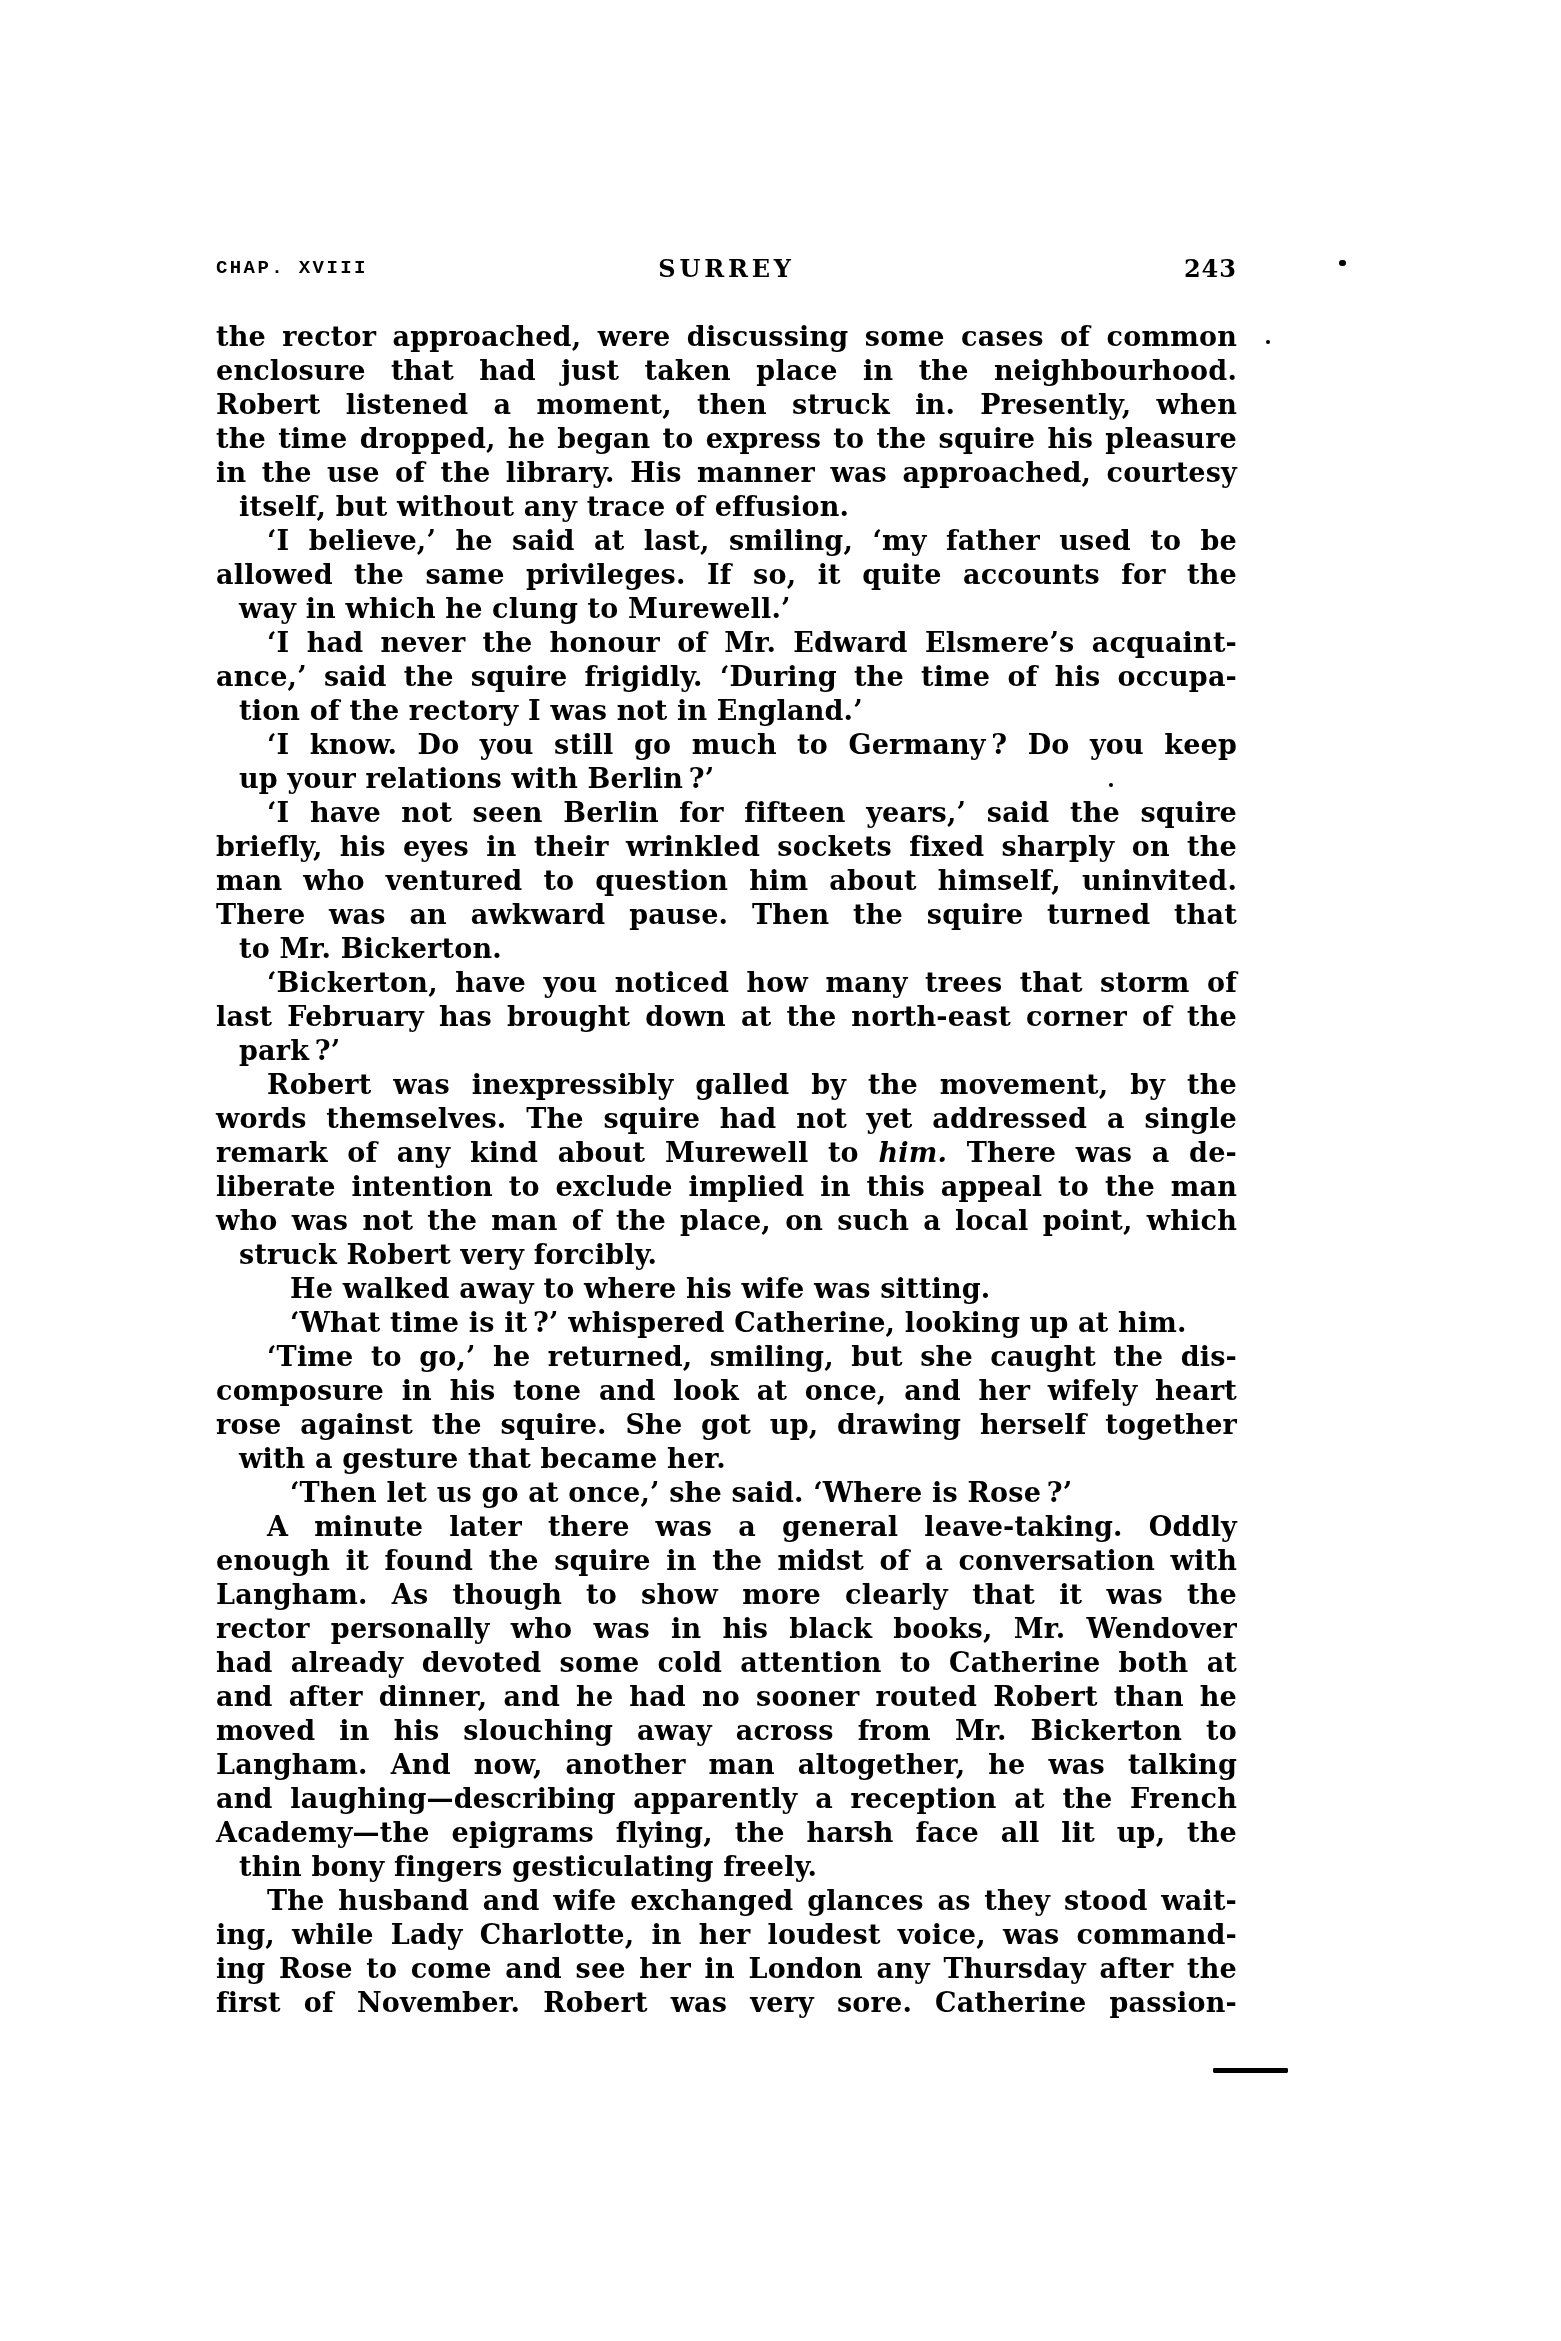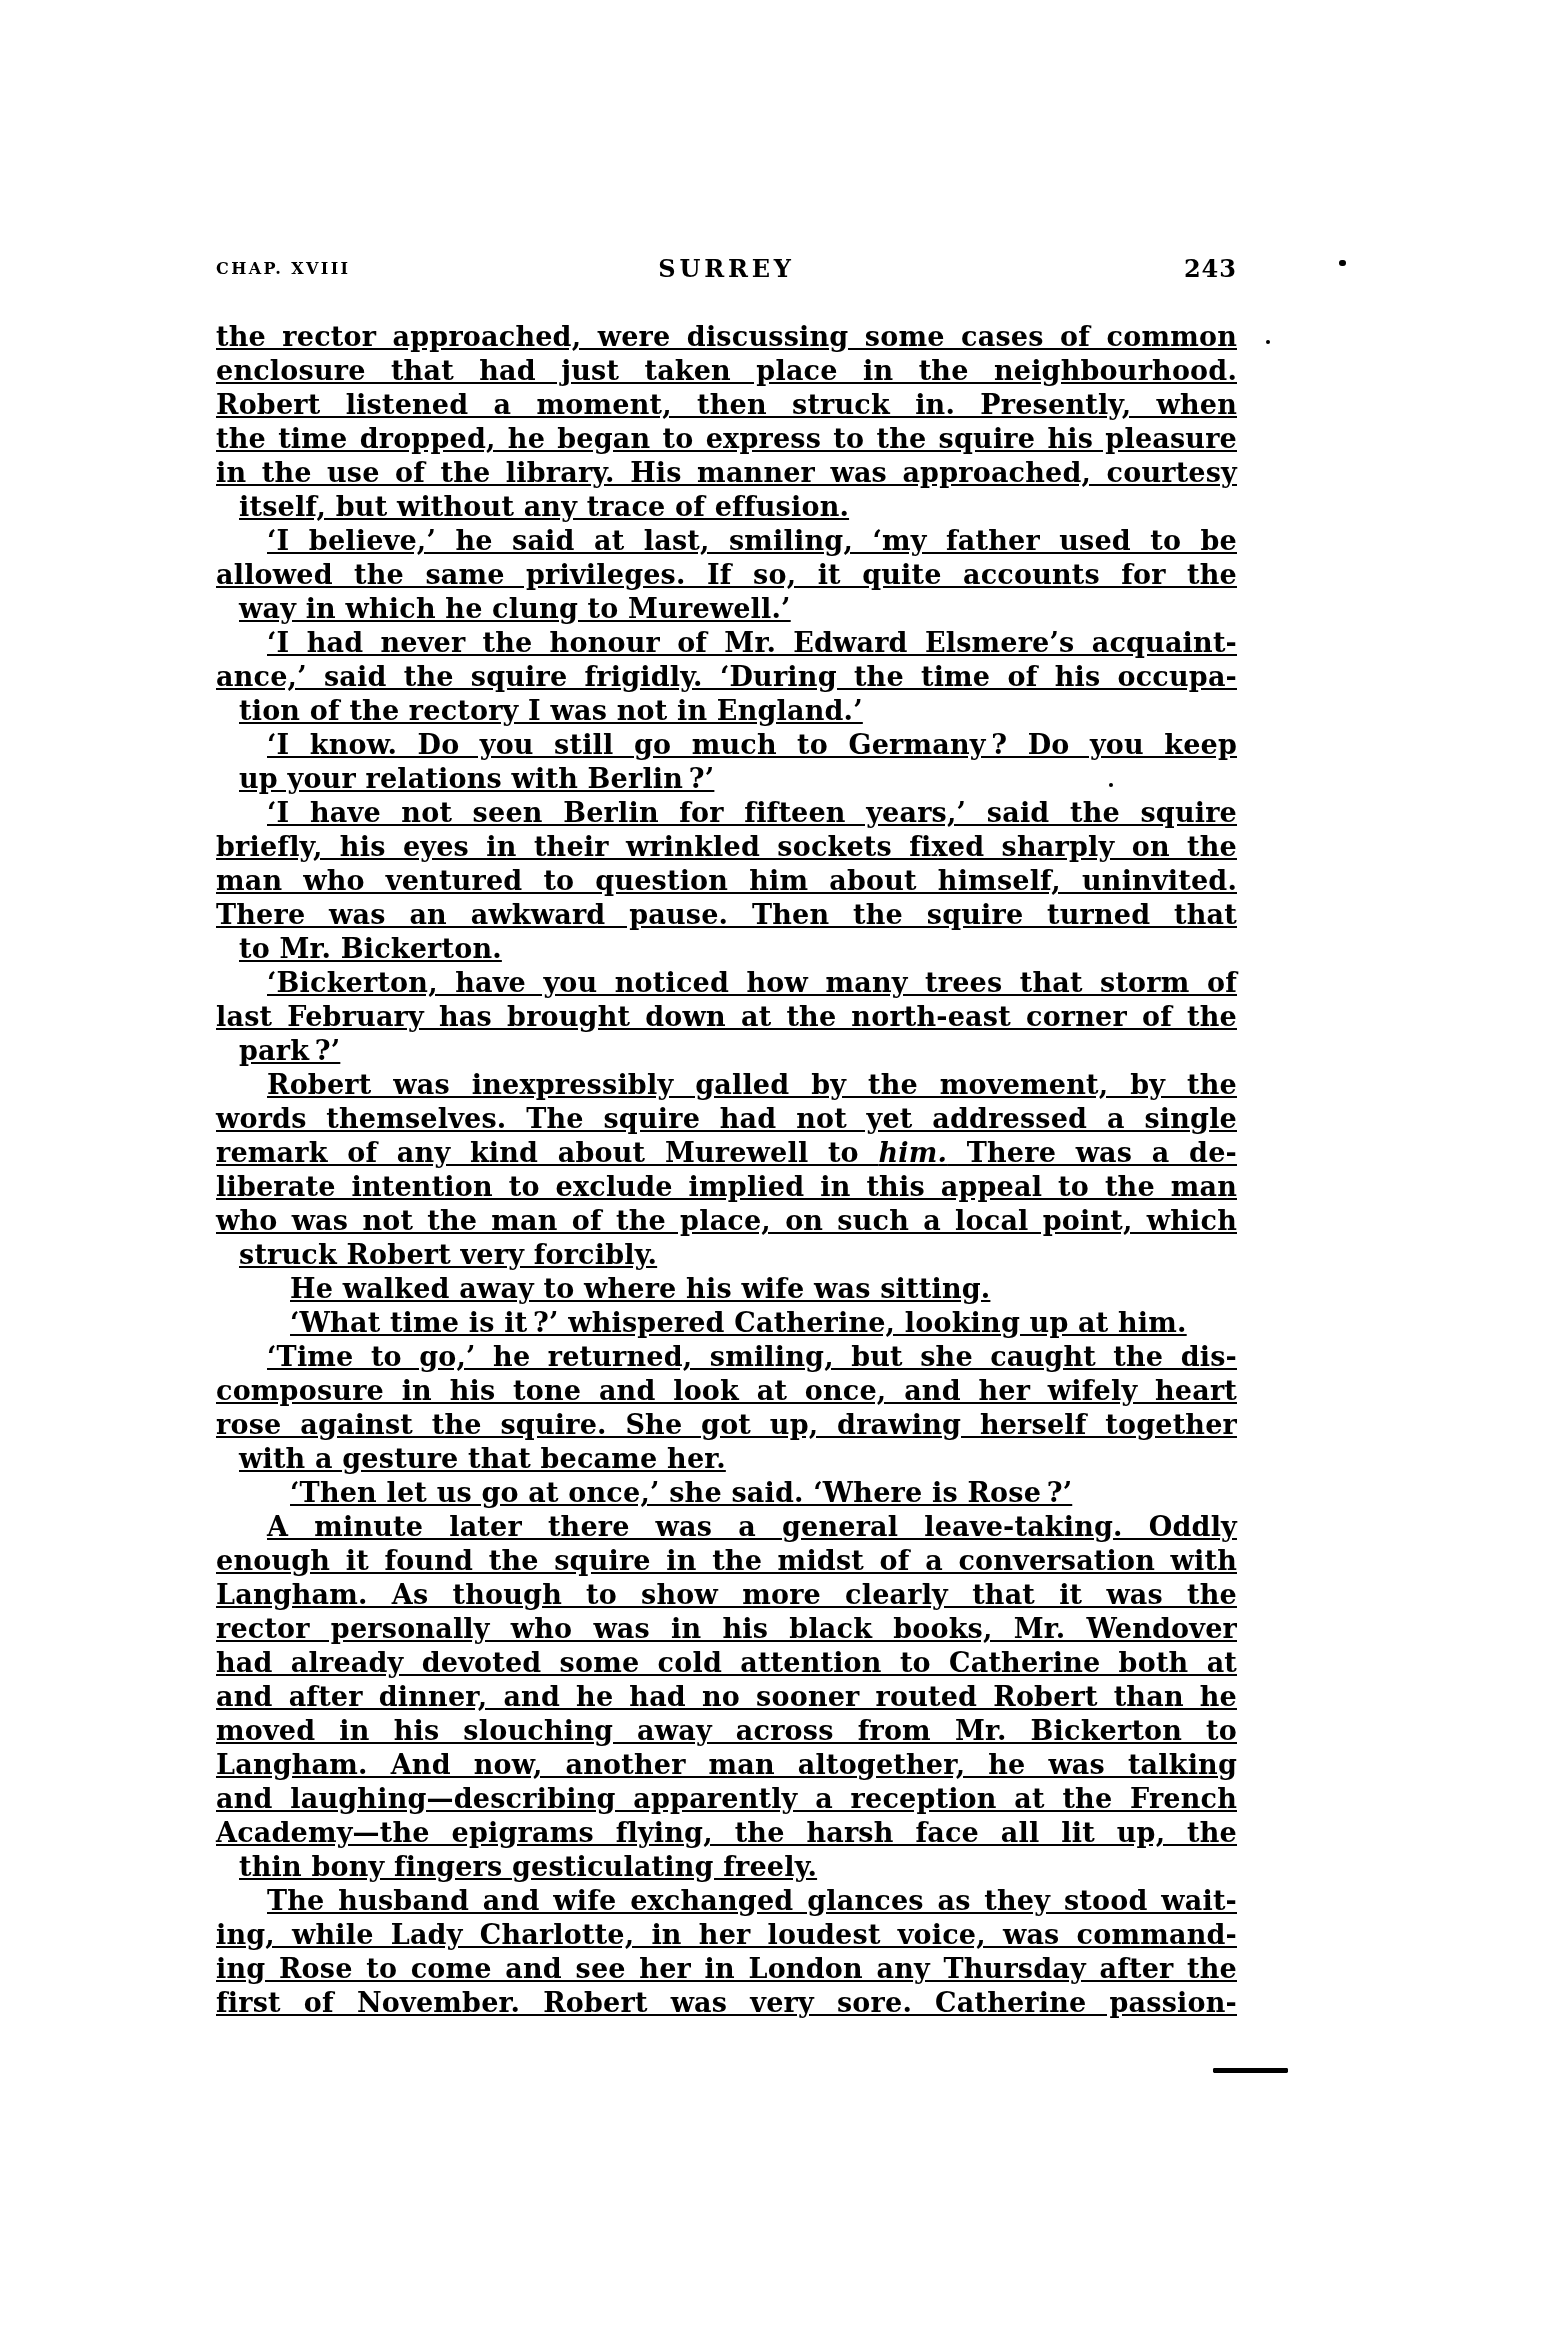--- a/index.html
+++ b/index.html
@@ -25,22 +25,23 @@
     height: 29px;
     font-weight: 700;
     font-size: 24px;
     line-height: 27px;
     white-space: nowrap;
   }
   .rh-left {
     position: absolute;
     left: 0;
     top: 0;
-    font-size: 16px;
+    font-size: 19px;
     letter-spacing: 2.4px;
+    font-family: Liberation Mono, monospace;
   }
   .rh-center {
     position: absolute;
     left: 50%;
     top: 0;
     transform: translateX(-50%);
     letter-spacing: 3.8px;
     text-align: right;
   }
   .rh-right {
@@ -58,21 +59,20 @@
     font-size: 27px;
     font-weight: 700;
     line-height: 34px;
     letter-spacing: 0.2px;
   }
   .line {
     text-align: justify;
     text-align-last: justify;
     -moz-text-align-last: justify;
     white-space: normal;
-    text-decoration: underline;
   }
   .line.indent {
     padding-left: 51px;
   }
   .line.end {
     text-align-last: left;
     margin-left: 23px;
     -moz-text-align-last: left;
   }
   

